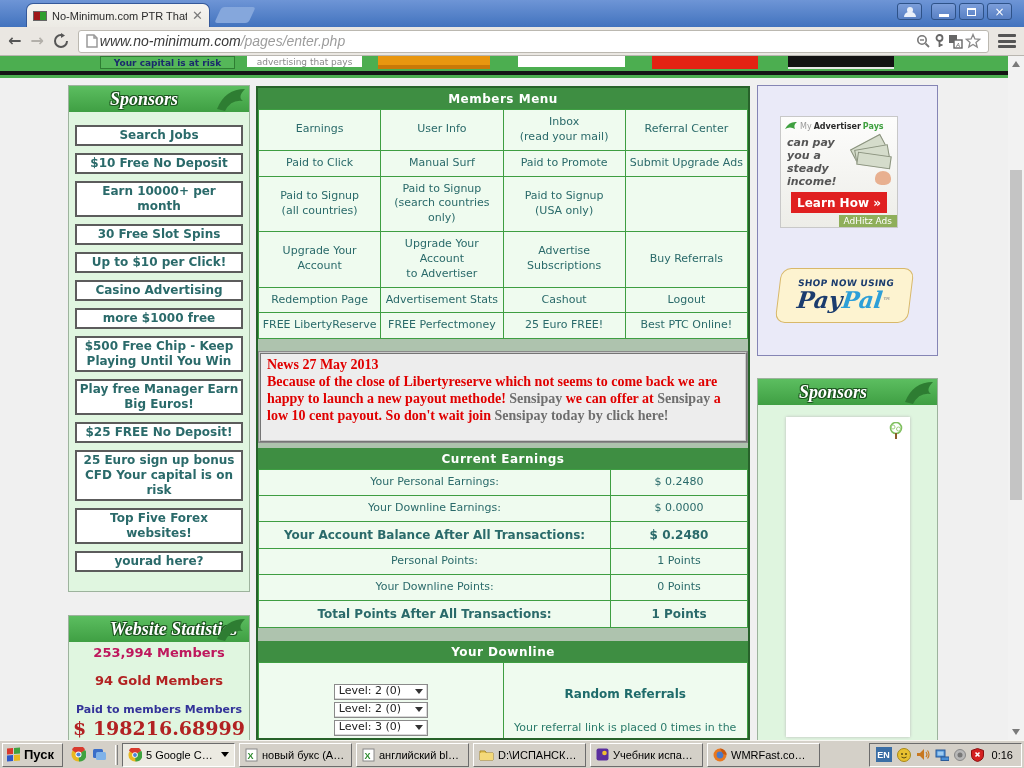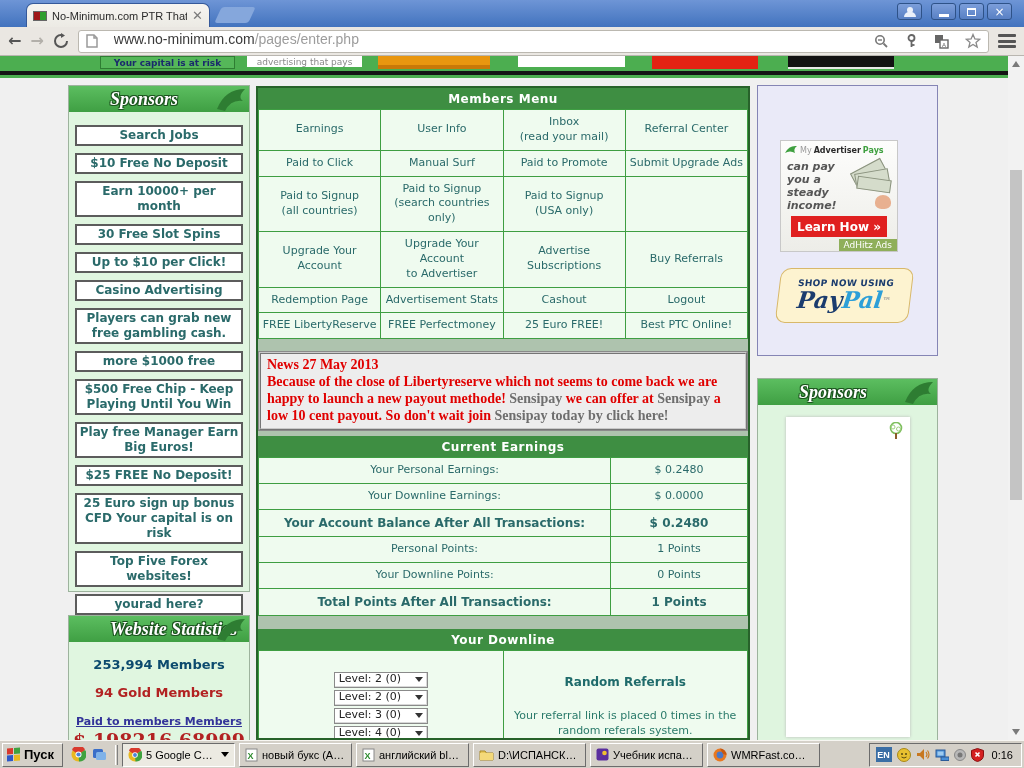--- a/index.html
+++ b/index.html
@@ -27,21 +27,21 @@
   .user-head { width:6px; height:6px; border-radius:50%; background:#EAF0FA; position:absolute; top:3px; left:9px;}
   .user-body { width:12px; height:5px; border-radius:5px 5px 0 0; background:#EAF0FA; position:absolute; bottom:2px; left:6px;}
   .glyph-min { width:10px; height:3px; background:#FFF; margin-top:8px; }
   .glyph-restore { width:9px; height:8px; border:1px solid #FFF; border-top:2px solid #FFF; background:transparent; }
 
   .toolbar { position:absolute; left:0; top:27px; width:1024px; height:29px; background:#EAE7E2;
     border-bottom:1px solid #B9B6B0; display:flex; align-items:center; padding:0 8px; gap:9px; }
   .navbtn { font-size:16px; font-weight:bold; color:#555; line-height:1; }
   .navbtn.disabled { color:#B3B0AA; }
   .urlbar { flex:1; height:23px; background:#FFF; border:1px solid #BBB8B0; border-radius:3px;
-    display:flex; padding:0 7px; gap:16px; }
+    display:flex; align-items:center; padding:0 7px; gap:2px;font-style:italic; }
   .url-text { flex:1; font-family:"Liberation Sans",sans-serif; font-size:14px; color:#3A3A3A; white-space:nowrap; overflow:hidden; }
   .url-text .path { color:#9C9C9C; }
   .ubicon { flex:0 0 auto; display:flex; align-items:center; }
   .menu-btn { width:18px; height:14px; display:flex; flex-direction:column; justify-content:space-between; }
   .menu-btn i { height:3px; background:#555; border-radius:1px; }
 
   
   .viewport { position:absolute; left:0; top:56px; width:1008px; height:684px; background:#F0F0F0; overflow:hidden; }
 
   .topband { position:absolute; left:0; top:0; width:1008px; height:15px; background:#4CAE50; }
@@ -59,38 +59,38 @@
   
   .sponsors-left { position:absolute; left:68px; top:29px; width:182px; height:507px;
     background:#E0F6E0; border:1px solid #9DB39D; }
   .btn-list { display:flex; flex-direction:column; align-items:center; gap:7px; padding:13px 0; }
   .sp-btn { width:168px; background:#FFF; border:2px solid #5C5C5C; color:#2A6A6A; font-weight:bold;
     font-size:12px; text-align:center; padding:1px 2px; line-height:1.25; cursor:pointer; }
 
   
   .stats-box { position:absolute; left:68px; top:559px; width:182px; height:170px;
     background:#E0F6E0; border:1px solid #9DB39D; text-align:center; }
-  .stat-members { color:#0c4a6e; font-weight:bold; font-size:13px; margin-top:15px; }
+  .stat-members { color:#be185d; font-weight:bold; font-size:13px; margin-top:3px; }
   .stat-gold { color:#B22222; font-weight:bold; font-size:13px; margin-top:13px; }
-  .stat-paidlabel { color:#333399; font-weight:bold; font-size:11px; margin-top:15px;text-decoration:underline; }
+  .stat-paidlabel { color:#333399; font-weight:bold; font-size:11px; margin-top:15px; }
   .stat-amount { color:#B22222; font-weight:bold; font-size:19px; font-family:"DejaVu Serif",serif; margin-top:1px; }
 
   
   .main-col { position:absolute; left:256px; top:30px; width:494px; height:654px;
     background:#AEC3AE; border:2px solid #27622A; overflow:hidden; }
   .sec-header { height:21px; background:#3E8E42; color:#FFF; font-weight:bold; font-size:12px;
     letter-spacing:0.5px; display:flex; align-items:center; justify-content:center; }
   table.grid { width:100%; border-collapse:collapse; background:#3E9E42; }
   table.grid td { border:1px solid #3E9E42; background:#EFFBEF; color:#2A6A6A; font-size:11px;
     text-align:center; padding:5px 3px; line-height:1.35; white-space:pre-line; cursor:pointer; }
   .menu-table td { width:25%; }
   td.current { color:#B04838; }
 
   .news-box { margin:13px 1px 6px 1px; background:#EDEDED; border:2px ridge #C9C9C9; outline:1px solid #8A8A8A;
-    padding:2px 6px 4px 6px; font-family:"Liberation Serif",serif; font-weight:bold; font-size:14px; line-height:17px; }
+    padding:2px 6px 16px 6px; font-family:"Liberation Serif",serif; font-weight:bold; font-size:14px; line-height:17px; }
   .news-box .red { color:#E00000; } .news-box .gray { color:#6E6E6E; }
 
   .ce-table td { padding:7px 10px 7px 3px; text-align:right; }
   .ce-label { width:72%; } .ce-value { width:28%; }
   tr.boldrow td { font-weight:bold; font-size:12px; }
 
   .dl-wrap { margin-top:13px; }
   .dl-table td { vertical-align:top; }
   .dl-left { width:50%; padding:6px 0 10px 0 !important; }
   .dl-right { width:50%; padding:6px 8px !important; }
@@ -98,21 +98,21 @@
   .lvl-select { width:94px; height:16px; background:#FFF; border:1px solid #8A8A8A;
     box-shadow:inset -1px -1px 0 #D8D8D8; display:flex; align-items:center; justify-content:space-between;
     padding:0 4px; font-size:11px; color:#222; cursor:pointer; }
   .caret { width:0; height:0; border-left:4px solid transparent; border-right:4px solid transparent; border-top:5px solid #333; }
   .rr-head { font-weight:bold; font-size:12px; color:#1F6B6B; margin:2px 0 3px 0; }
   .rr-text { font-size:11px; color:#2A7A6A; line-height:1.4; }
 
   
   .lavender { position:absolute; left:757px; top:29px; width:181px; height:271px;
     background:#EAEAF8; border:1px solid #8585B5; }
-  .map-ad { position:absolute; left:22px; top:54px; width:118px; height:112px;
+  .map-ad { position:absolute; left:22px; top:30px; width:118px; height:112px;
     background:linear-gradient(#FDFDFC,#EDEDE8); border:1px solid #C8C8C8; overflow:hidden; cursor:pointer; }
   .map-logo { display:flex; align-items:center; gap:2px; padding:4px 0 0 4px; font-size:8px; }
   .map-my { color:#9A9A9A; } .map-adv { color:#2A2A2A; font-weight:bold; } .map-pays { color:#3FA040; font-weight:bold; }
   .map-tag { font-style:italic; font-weight:bold; color:#555; font-size:11px; line-height:13px; padding:5px 0 0 6px; width:70px; }
   .money { position:absolute; right:4px; top:20px; width:44px; height:48px; }
   .bill { position:absolute; width:34px; height:13px; background:#D5DCCB; border:1px solid #8A927E; }
   .hand { position:absolute; right:2px; bottom:0; width:16px; height:14px; background:#E8B090; border-radius:50% 50% 40% 40%; }
   .map-btn { position:absolute; left:10px; bottom:14px; width:96px; height:21px; background:#E02020;
     color:#FFF; font-weight:bold; font-size:12px; display:flex; align-items:center; justify-content:center; cursor:pointer; }
   .adhitz { position:absolute; right:0; bottom:0; background:#8FAF5A; color:#FFF; font-size:9px; padding:1px 5px; }
@@ -258,21 +258,20 @@
           <path d="M2 22 Q10 2 30 2 Q22 10 28 14 Q16 12 10 24 Z" fill="#2E7D32"></path>
         </svg>
     </div>
     <div class="btn-list">
       <div class="sp-btn">Search Jobs</div>
       <div class="sp-btn">$10 Free No Deposit</div>
       <div class="sp-btn">Earn 10000+ per month</div>
       <div class="sp-btn">30 Free Slot Spins</div>
       <div class="sp-btn">Up to $10 per Click!</div>
       <div class="sp-btn">Casino Advertising</div>
-      <div class="sp-btn">Players can grab new free gambling cash.</div>
       <div class="sp-btn">more $1000 free</div>
       <div class="sp-btn">$500 Free Chip - Keep Playing Until You Win</div>
       <div class="sp-btn">Play free Manager Earn Big Euros!</div>
       <div class="sp-btn">$25 FREE No Deposit!</div>
       <div class="sp-btn">25 Euro sign up bonus CFD Your capital is on risk</div>
       <div class="sp-btn">Top Five Forex websites!</div>
       <div class="sp-btn">yourad here?</div>
     </div>
   </div>
 

